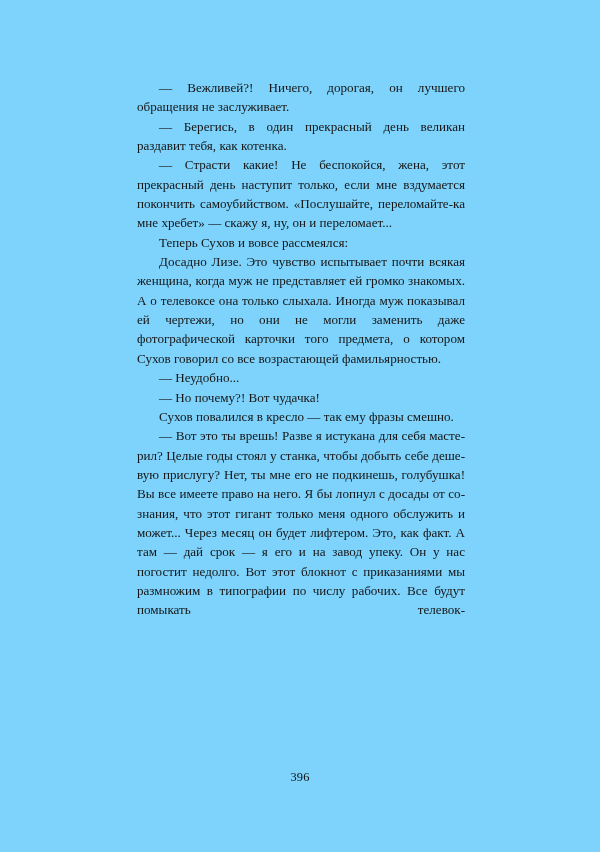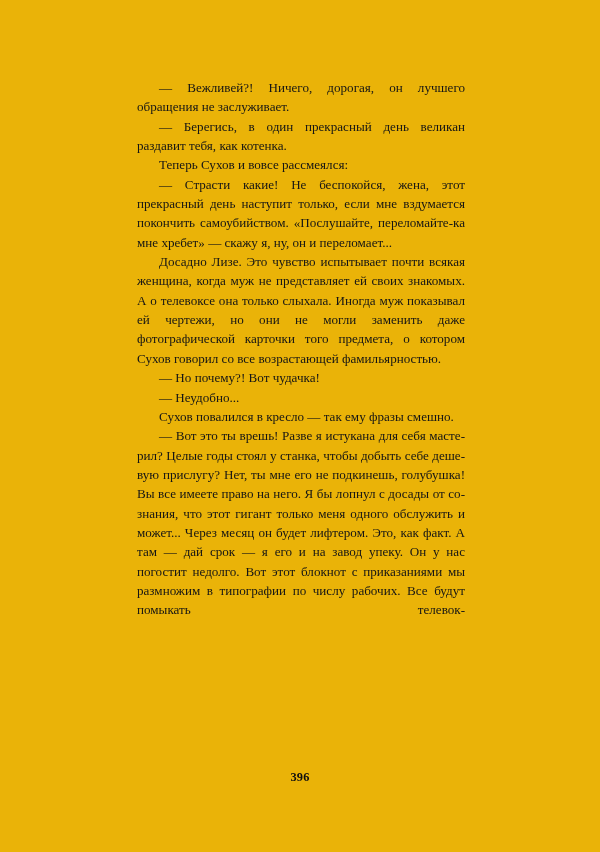--- a/index.html
+++ b/index.html
@@ -11,21 +11,21 @@
     width: 600px;
     height: 852px;
     overflow: hidden;
     font-family: "Liberation Serif", "DejaVu Serif", serif;
     color: #141414;
   }
   .page {
     position: relative;
     width: 600px;
     height: 852px;
-    background: #eab308;
+    background: #7dd3fc;
   }
   .text-block {
     position: absolute;
     left: 137px;
     top: 78px;
     width: 328px;
     text-align: justify;
     text-justify: inter-word;
     font-size: 13.1px;
     line-height: 19.35px;
@@ -40,37 +40,37 @@
   .para.last-line-stretch {
     text-align-last: justify;
   }
   .page-number {
     position: absolute;
     left: 0;
     right: 0;
     top: 770px;
     text-align: center;
     font-size: 12.4px;
-    font-weight: bold;
+    font-weight: normal;
     color: #101010;
     letter-spacing: 0.2px;
   }
 </style>
 </head>
 <body>
 
 <div class="page">
 
   <div class="text-block">
     <p class="para">— Вежливей?! Ничего, дорогая, он лучшего обращения не заслуживает.</p>
     <p class="para">— Берегись, в один прекрасный день великан раздавит тебя, как котенка.</p>
+    <p class="para">— Страсти какие! Не беспокойся, жена, этот прекрасный день наступит только, если мне вздумается покончить само­убийством. «Послушайте,  переломайте-ка мне хребет» — скажу я, ну, он и переломает...</p>
     <p class="para">Теперь Сухов и вовсе рассмеялся:</p>
-    <p class="para">— Страсти какие! Не беспокойся, жена, этот прекрасный день наступит только, если мне вздумается покончить само­убийством. «Послушайте,  переломайте-ка мне хребет» — скажу я, ну, он и переломает...</p>
-    <p class="para">Досадно Лизе. Это чувство испытывает почти всякая женщина, когда муж не представляет ей своих знакомых. А о телевоксе она только слыхала. Иногда муж показывал ей чертежи, но они не могли заменить даже фотографической карточки того предмета, о котором Сухов говорил со все возрастающей фамильярностью.</p>
+    <p class="para">Досадно Лизе. Это чувство испытывает почти всякая женщина, когда муж не представляет ей громко знакомых. А о телевоксе она только слыхала. Иногда муж показывал ей чертежи, но они не могли заменить даже фотографической карточки того предмета, о котором Сухов говорил со все возрастающей фамильярностью.</p>
+    <p class="para">— Неудобно...</p>
     <p class="para">— Но почему?! Вот чудачка!</p>
-    <p class="para">— Неудобно...</p>
     <p class="para">Сухов повалился в кресло — так ему фразы смешно.</p>
     <p class="para last-line-stretch">— Вот это ты врешь! Разве я истукана для себя масте­рил? Целые годы стоял у станка, чтобы добыть себе деше­вую прислугу? Нет, ты мне его не подкинешь,  голубушка! Вы все имеете право на него. Я бы лопнул с досады от со­знания, что этот гигант только меня одного обслужить и может... Через месяц он будет лифтером. Это, как факт. А там — дай срок — я его и на завод упеку. Он у нас погостит недолго. Вот этот блокнот с приказаниями мы размножим в типографии по числу рабочих. Все будут помыкать телевок-</p>
   </div>
 
   <div class="page-number">396</div>
 
 </div>
 
 </body></html>

